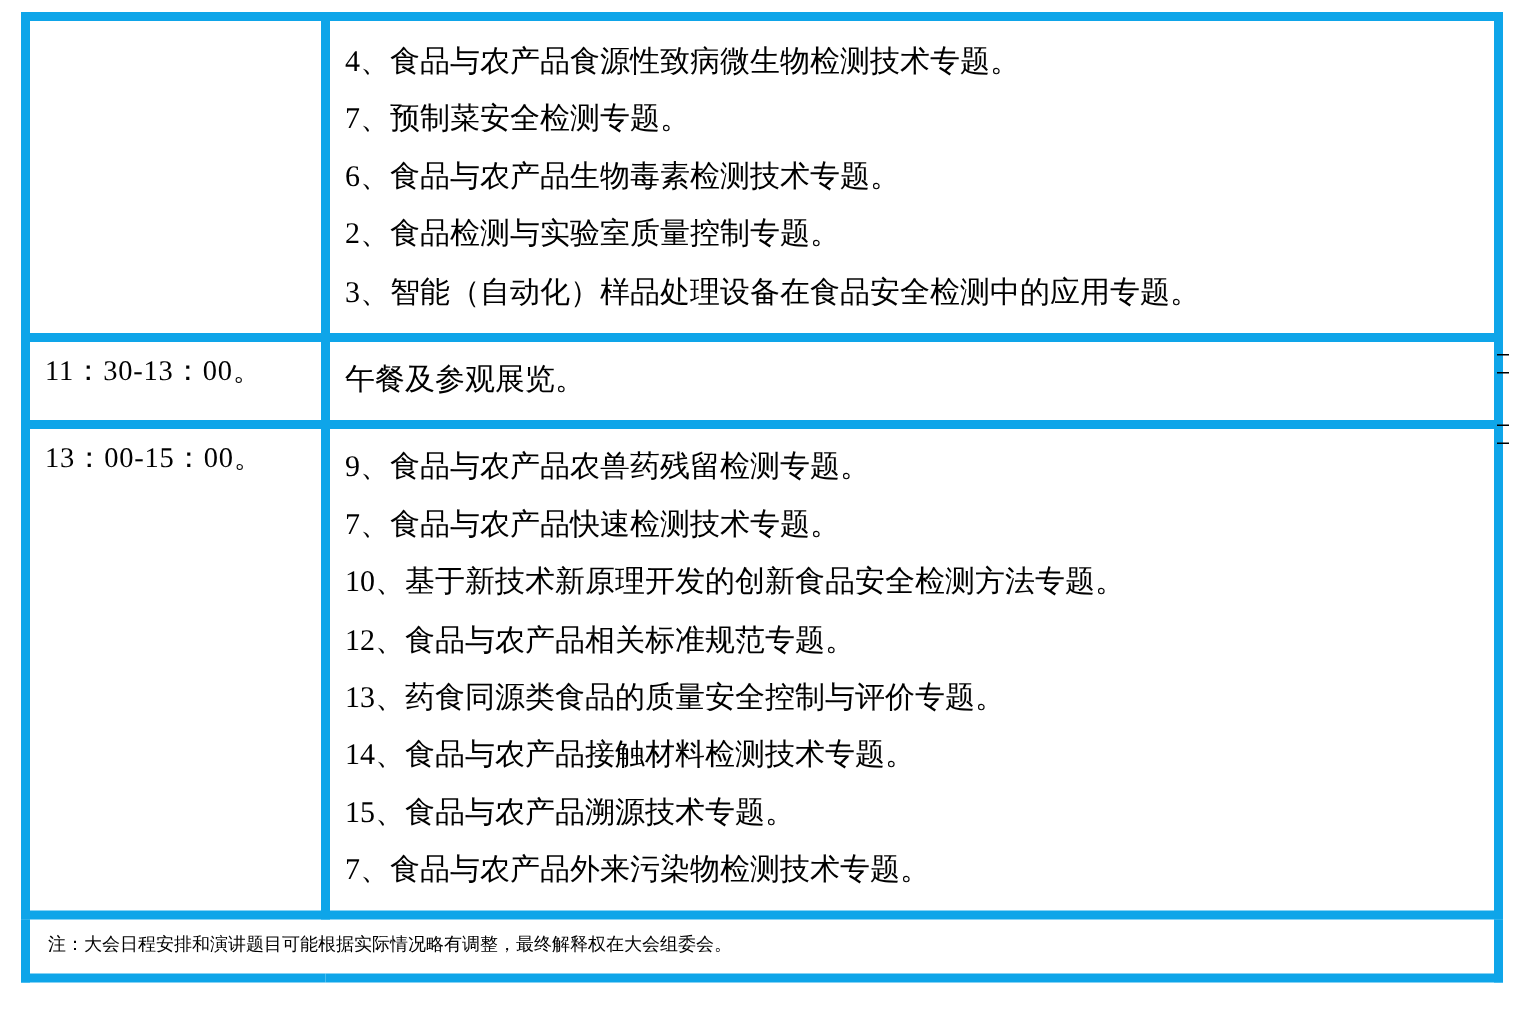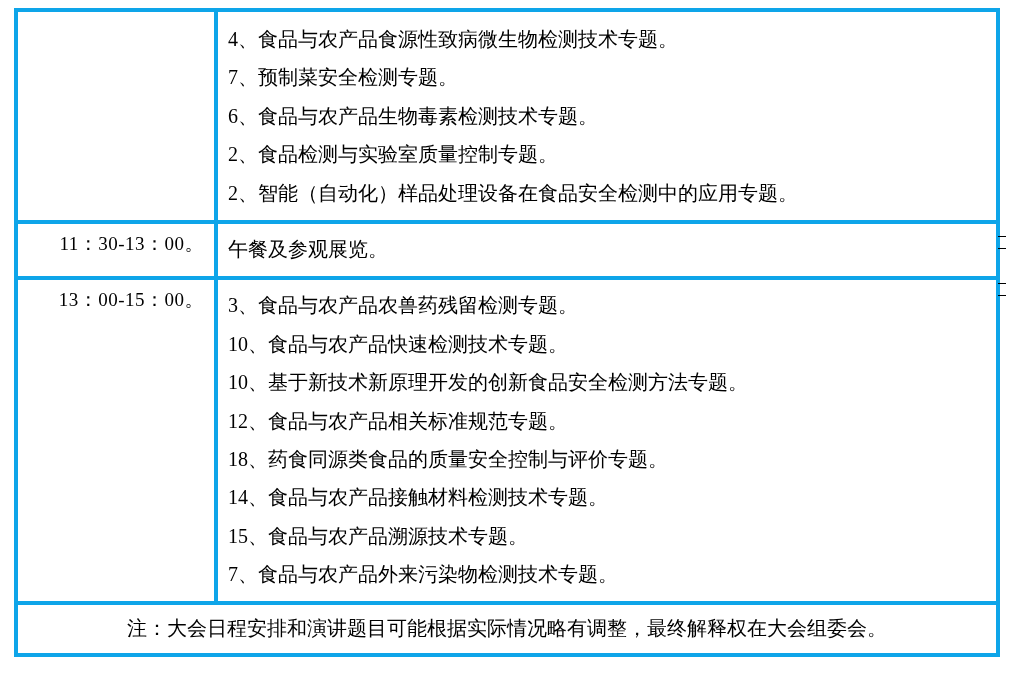--- a/index.html
+++ b/index.html
@@ -22,53 +22,51 @@
     box-sizing: border-box;
     padding: 8px 10px 8px 14px;
   }
   table.agenda {
     border-collapse: collapse;
     width: 982px;
     table-layout: fixed;
     margin: 0;
   }
   table.agenda td {
-    border: 4px solid #0ea5e9;
+    border: 6px solid #0ea5e9;
     vertical-align: top;
     padding: 0;
     margin-left: 16px;
   }
   col.time-col { width: 200px; }
   col.topic-col { width: 782px; }
 
   .cell-inner {
     padding: 6px 10px 8px 10px;
   }
   .time-text {
     font-size: 19px;
     line-height: 1.5;
     letter-spacing: 0.5px;
     white-space: nowrap;
-    text-align: right;
   }
   .topic-line {
     font-size: 20px;
     line-height: 1.62;
     padding: 3px 0 3px 0;
     white-space: nowrap;
   }
   .note-row td {
     border: 1px solid #000000;
   }
   .note-text {
-    font-size: 20px;
+    font-size: 12px;
     line-height: 1.6;
     padding: 7px 12px 9px 12px;
     white-space: nowrap;
-    text-align: center;
   }
   
   .first-row .cell-inner {
     padding-top: 8px;
   }
   
   .edge-mark {
     position: absolute;
     right: 3px;
     width: 8px;
@@ -97,21 +95,21 @@
           <div class="cell-inner">
             <div class="time-text"></div>
           </div>
         </td>
         <td>
           <div class="cell-inner">
             <div class="topic-line">4、食品与农产品食源性致病微生物检测技术专题。</div>
             <div class="topic-line">7、预制菜安全检测专题。</div>
             <div class="topic-line">6、食品与农产品生物毒素检测技术专题。</div>
             <div class="topic-line">2、食品检测与实验室质量控制专题。</div>
-            <div class="topic-line">2、智能（自动化）样品处理设备在食品安全检测中的应用专题。</div>
+            <div class="topic-line">3、智能（自动化）样品处理设备在食品安全检测中的应用专题。</div>
           </div>
         </td>
       </tr>
 
       <tr>
         <td>
           <div class="cell-inner">
             <div class="time-text">11：30-13：00。</div>
           </div>
         </td>
@@ -123,25 +121,25 @@
       </tr>
 
       <tr>
         <td>
           <div class="cell-inner">
             <div class="time-text">13：00-15：00。</div>
           </div>
         </td>
         <td>
           <div class="cell-inner">
-            <div class="topic-line">3、食品与农产品农兽药残留检测专题。</div>
-            <div class="topic-line">10、食品与农产品快速检测技术专题。</div>
+            <div class="topic-line">9、食品与农产品农兽药残留检测专题。</div>
+            <div class="topic-line">7、食品与农产品快速检测技术专题。</div>
             <div class="topic-line">10、基于新技术新原理开发的创新食品安全检测方法专题。</div>
             <div class="topic-line">12、食品与农产品相关标准规范专题。</div>
-            <div class="topic-line">18、药食同源类食品的质量安全控制与评价专题。</div>
+            <div class="topic-line">13、药食同源类食品的质量安全控制与评价专题。</div>
             <div class="topic-line">14、食品与农产品接触材料检测技术专题。</div>
             <div class="topic-line">15、食品与农产品溯源技术专题。</div>
             <div class="topic-line">7、食品与农产品外来污染物检测技术专题。</div>
           </div>
         </td>
       </tr>
 
       <tr class="note-row">
         <td colspan="2">
           <div class="note-text">注：大会日程安排和演讲题目可能根据实际情况略有调整，最终解释权在大会组委会。</div>

